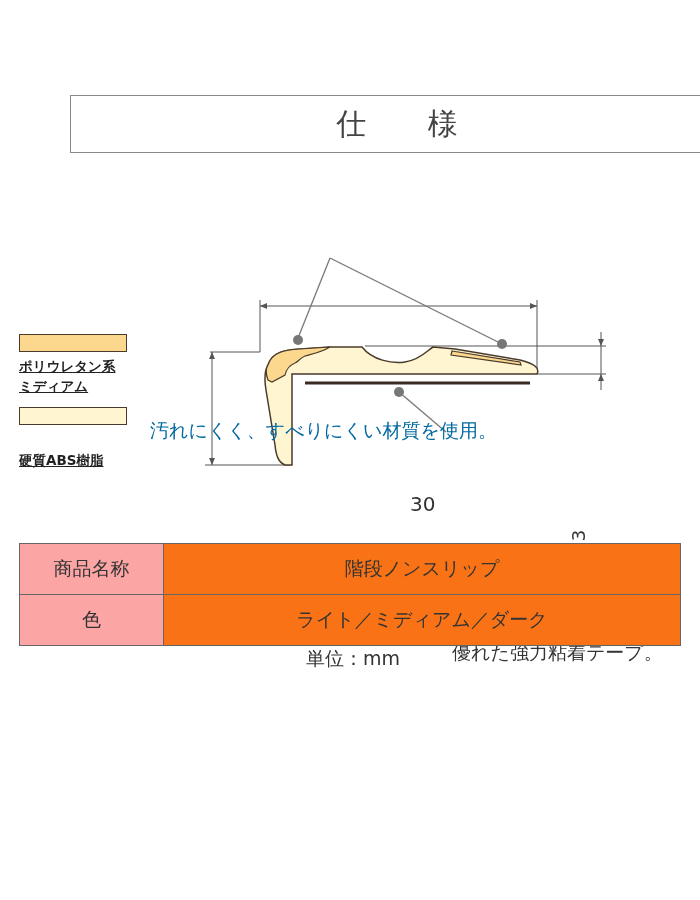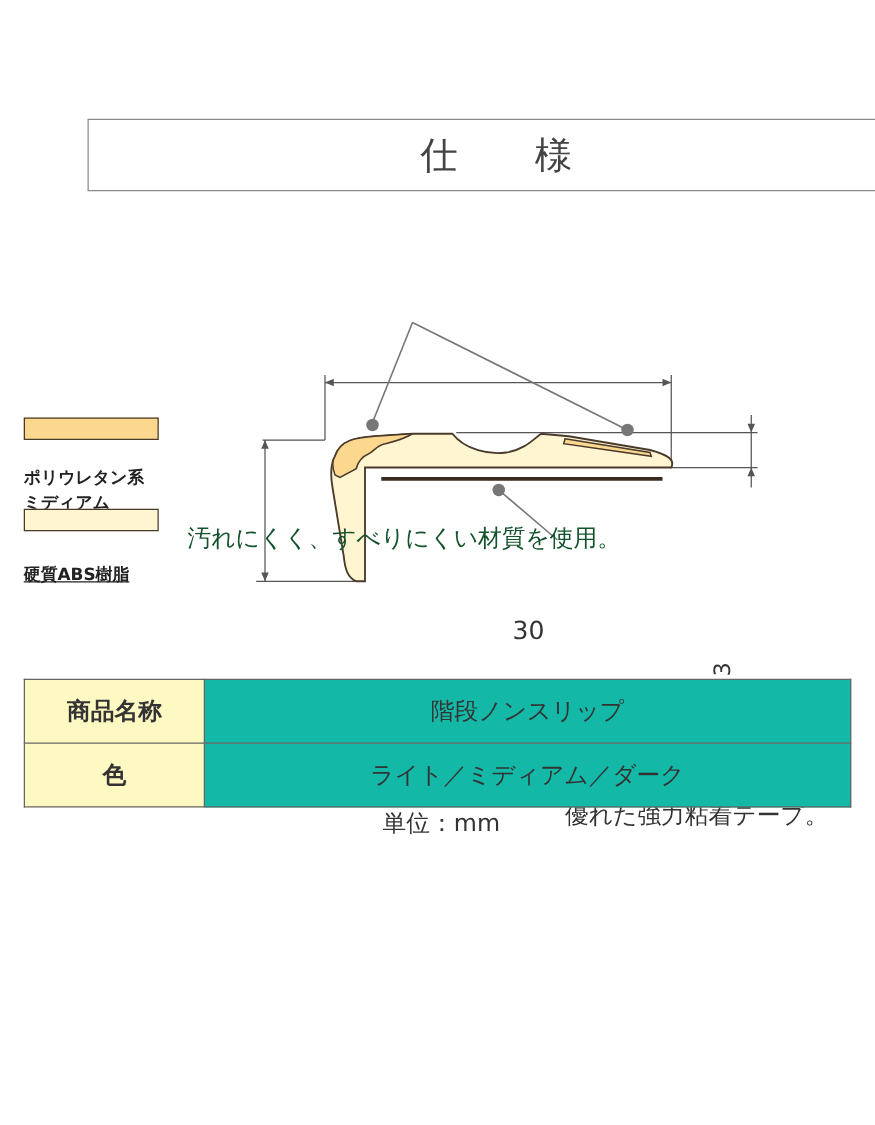--- a/index.html
+++ b/index.html
@@ -7,34 +7,34 @@
            font-family: "DejaVu Sans", "Liberation Sans", sans-serif; color: #333333; }
 
     .title-box { position: absolute; left: 70px; top: 95px; width: 654px; height: 58px;
                  border: 1.5px solid #8a8a8a; box-sizing: border-box;
                  display: flex; align-items: center; justify-content: center; }
     .title-box span { font-size: 30px; color: #444444; letter-spacing: 26px; padding-left: 26px; }
 
     .diagram { position: absolute; left: 0; top: 200px; width: 700px; height: 290px; }
     .diagram svg { position: absolute; left: 0; top: 0; }
 
-    .caption-top { position: absolute; left: 150px; top: 218px; font-size: 19px; color: #14532d; white-space: nowrap; }
+    .caption-top { position: absolute; left: 150px; top: 218px; font-size: 19px; color: #0369a1; white-space: nowrap; }
     .caption-tape { position: absolute; left: 452px; top: 410px; font-size: 19px; color: #333; line-height: 28px; white-space: nowrap; }
     .unit-label { position: absolute; left: 306px; top: 446px; font-size: 19px; color: #333; white-space: nowrap; }
     .dim-30 { position: absolute; left: 410px; top: 292px; font-size: 20px; color: #333; }
     .dim-3 { position: absolute; left: 573px; top: 325px; font-size: 18px; color: #333; transform: rotate(-90deg); transform-origin: center; }
     .dim-125 { position: absolute; left: 180px; top: 405px; font-size: 20px; color: #333; transform: rotate(-90deg); transform-origin: center; }
 
     .legend-swatch { position: absolute; left: 19px; width: 108px; height: 18px; box-sizing: border-box; border: 1.5px solid #4a3a2c; }
     .legend-text { position: absolute; left: 19px; font-size: 13.5px; font-weight: bold; color: #222; line-height: 20px; white-space: nowrap; }
 
     .spec-table { position: absolute; left: 19px; top: 543px; width: 662px; border-collapse: collapse; }
     .spec-table td { border: 1.5px solid #666666; height: 50px; padding: 0; font-size: 19px; color: #333; text-align: center; }
-    .spec-table td.label { width: 143px; background: #fef9c3; font-weight: bold; }
-    .spec-table td.value { background: #14b8a6; }
+    .spec-table td.label { width: 143px; background: #fca5a5; font-weight: normal; }
+    .spec-table td.value { background: #f97316; }
   </style>
 </head>
 <body>
 
 <div class="title-box">
   <span>仕 様</span>
 </div>
 
 <div class="diagram">
   <svg width="700" height="290" viewBox="0 200 700 290">
@@ -82,21 +82,21 @@
   <div class="dim-3">3</div>
   <div class="dim-125">12.5</div>
   <div class="unit-label">単位：mm</div>
   <div class="caption-tape">
     <div>はがれにくく耐久性に</div>
     <div>優れた強力粘着テープ。</div>
   </div>
 </div>
 
 <div class="legend-swatch" style="top:334px; background:#fcd88f;"></div>
-<div class="legend-text" style="top:372px;">
+<div class="legend-text" style="top:356px;text-decoration:underline;">
   <div>ポリウレタン系</div>
   <div>ミディアム</div>
 </div>
 <div class="legend-swatch" style="top:407px; background:#fff6d1;"></div>
 <div class="legend-text" style="top:450px;text-decoration:underline;">硬質ABS樹脂</div>
 
 <table class="spec-table">
   <tbody>
       <tr>
     <td class="label">商品名称</td>

